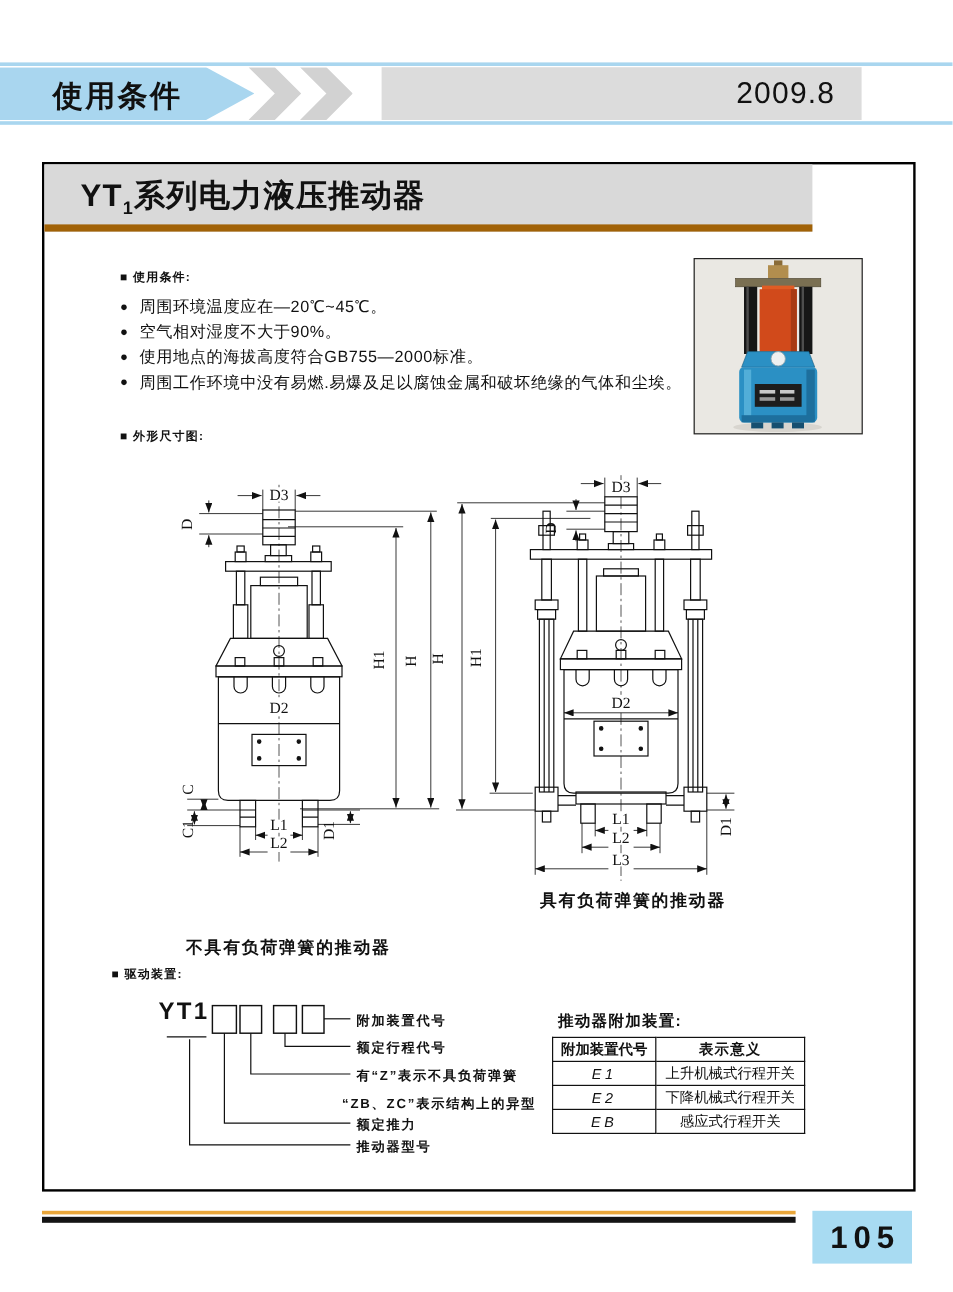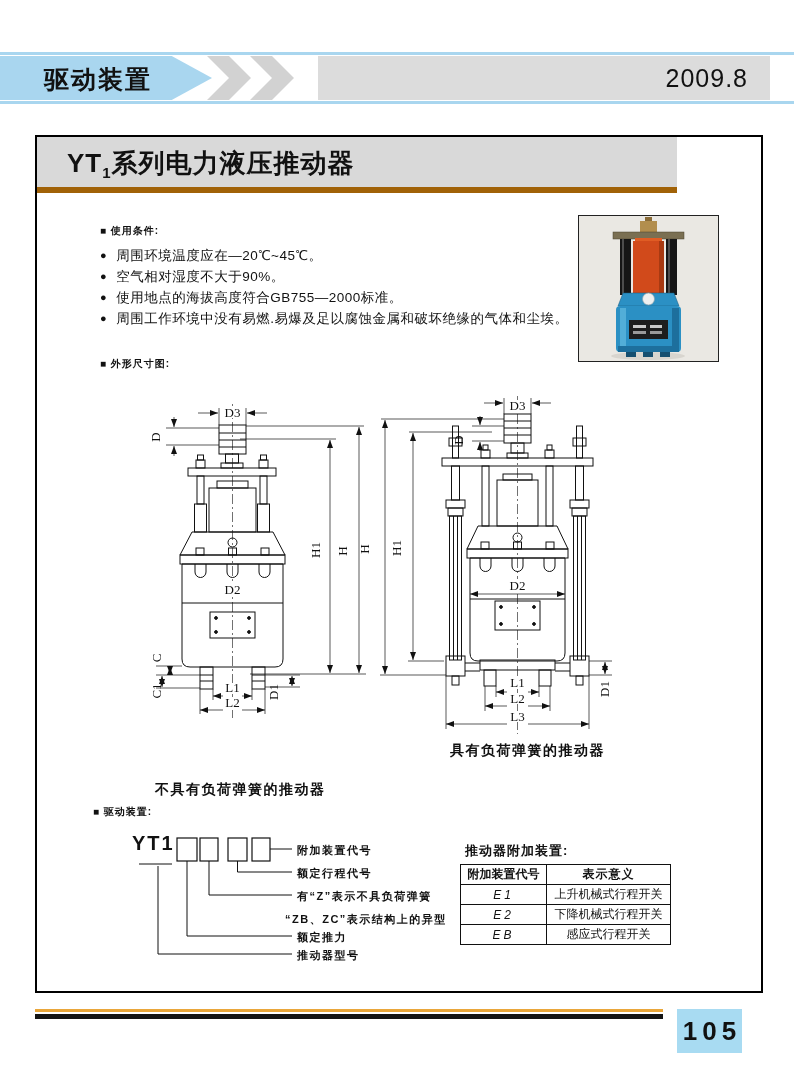--- a/index.html
+++ b/index.html
@@ -23,25 +23,25 @@
   .ttl sub{font-size:15px;}
 </style>
 </head>
 <body>
 
 <div id="page">
 
   <div class="abs" style="left:0;top:52px;width:794px;height:3px;background:#a9d6ef"></div>
   <div class="abs" style="left:0;top:56px;width:794px;height:44px">
     <div class="abs" style="left:0;top:0;width:212px;height:44px;background:#a9d6ef;clip-path:polygon(0 0,81% 0,100% 50%,81% 100%,0 100%)">
-      <span style="position:absolute;left:44px;top:7px;font-size:25px;font-weight:bold;letter-spacing:2px">驱动装置</span>
+      <span style="position:absolute;left:44px;top:7px;font-size:25px;font-weight:bold;letter-spacing:2px">使用条件</span>
     </div>
     <div class="abs chev" style="left:207px;top:0"></div>
     <div class="abs chev" style="left:250px;top:0"></div>
-    <div class="abs" style="left:318px;top:0;width:452px;height:44px;background:#dcdcdc">
+    <div class="abs" style="left:318px;top:0;width:400px;height:44px;background:#dcdcdc">
       <span style="position:absolute;right:22px;top:8px;font-size:25px;letter-spacing:1px">2009.8</span>
     </div>
   </div>
   <div class="abs" style="left:0;top:101px;width:794px;height:3px;background:#a9d6ef"></div>
 
   <div class="abs" style="left:35px;top:135px;width:728px;height:858px;border:2px solid #000;box-sizing:border-box;background:#fff">
 
     <div class="abs" style="left:0;top:0;width:640px;height:50px;background:#d9d9d9;border-bottom:6px solid #a16207">
       <div class="ttl" style="position:absolute;left:30px;top:9px"><span>YT</span><sub>1</sub><span>系列电力液压推动器</span></div>
     </div>
@@ -306,15 +306,15 @@
       <tr>
         <td class="code-cell">EB</td>
         <td>感应式行程开关</td>
       </tr>
     </tbody>
       </table>
   </div>
 
   <div class="abs" style="left:35px;top:1009px;width:628px;height:3px;background:#e9a63a"></div>
   <div class="abs" style="left:35px;top:1014px;width:628px;height:5px;background:#141414"></div>
-  <div class="abs" style="left:677px;top:1009px;width:65px;height:44px;background:#a8dbf2;display:flex;align-items:center;justify-content:center;font-size:26px;font-weight:bold;letter-spacing:5px;text-indent:5px">105</div>
+  <div class="abs" style="left:677px;top:1009px;width:83px;height:44px;background:#a8dbf2;display:flex;align-items:center;justify-content:center;font-size:26px;font-weight:bold;letter-spacing:5px;text-indent:5px">105</div>
 
 </div>
 
 </body></html>

